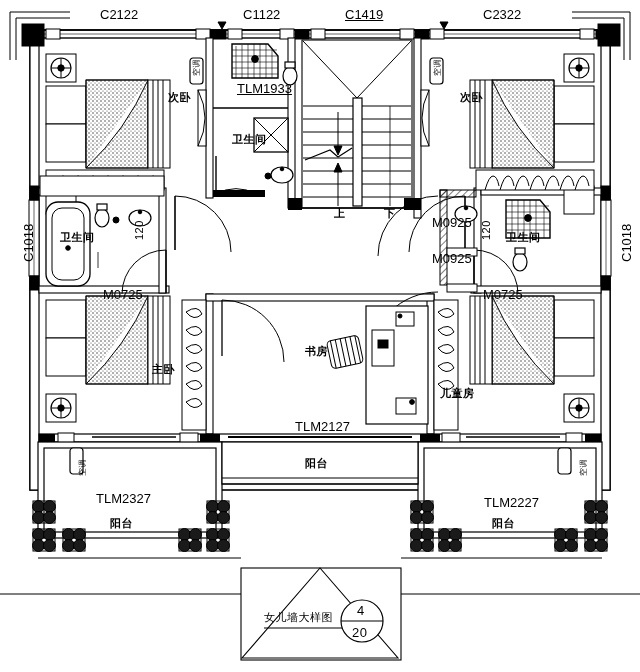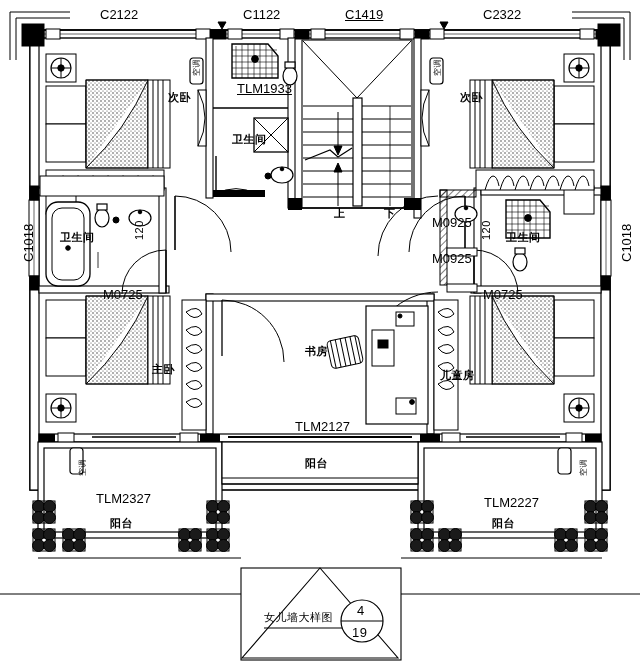--- a/index.html
+++ b/index.html
@@ -498,31 +498,31 @@
   <div class="lbl num rot90" style="left:134px;top:240px;">120</div>
   <div class="lbl num rot90" style="left:481px;top:240px;">120</div>
 
   <div class="lbl room" style="left:168px;top:92px;">次卧</div>
   <div class="lbl room" style="left:232px;top:134px;">卫生间</div>
   <div class="lbl room" style="left:460px;top:92px;">次卧</div>
   <div class="lbl room" style="left:60px;top:232px;">卫生间</div>
   <div class="lbl room" style="left:506px;top:232px;">卫生间</div>
   <div class="lbl room" style="left:152px;top:364px;">主卧</div>
   <div class="lbl room" style="left:305px;top:346px;">书房</div>
-  <div class="lbl room" style="left:440px;top:370px;">儿童房</div>
+  <div class="lbl room" style="left:440px;top:388px;">儿童房</div>
   <div class="lbl room" style="left:305px;top:458px;">阳台</div>
   <div class="lbl room" style="left:110px;top:518px;">阳台</div>
   <div class="lbl room" style="left:492px;top:518px;">阳台</div>
 
   <div class="lbl room" style="left:334px;top:208px;">上</div>
   <div class="lbl room" style="left:384px;top:208px;">下</div>
 
   <div class="lbl tiny rot90" style="left:193px;top:76px;">空调</div>
   <div class="lbl tiny rot90" style="left:434px;top:76px;">空调</div>
   <div class="lbl tiny rot90" style="left:79px;top:476px;">空调</div>
   <div class="lbl tiny rot90" style="left:580px;top:476px;">空调</div>
 
   <div class="lbl" style="left:264px;top:612px;font-size:11px;font-weight:400;">女儿墙大样图</div>
   <div class="lbl" style="left:357px;top:604px;font-size:13px;">4</div>
-  <div class="lbl" style="left:352px;top:626px;font-size:13px;">19</div>
+  <div class="lbl" style="left:352px;top:626px;font-size:13px;">20</div>
 
 
 </div>
 
 </body></html>

